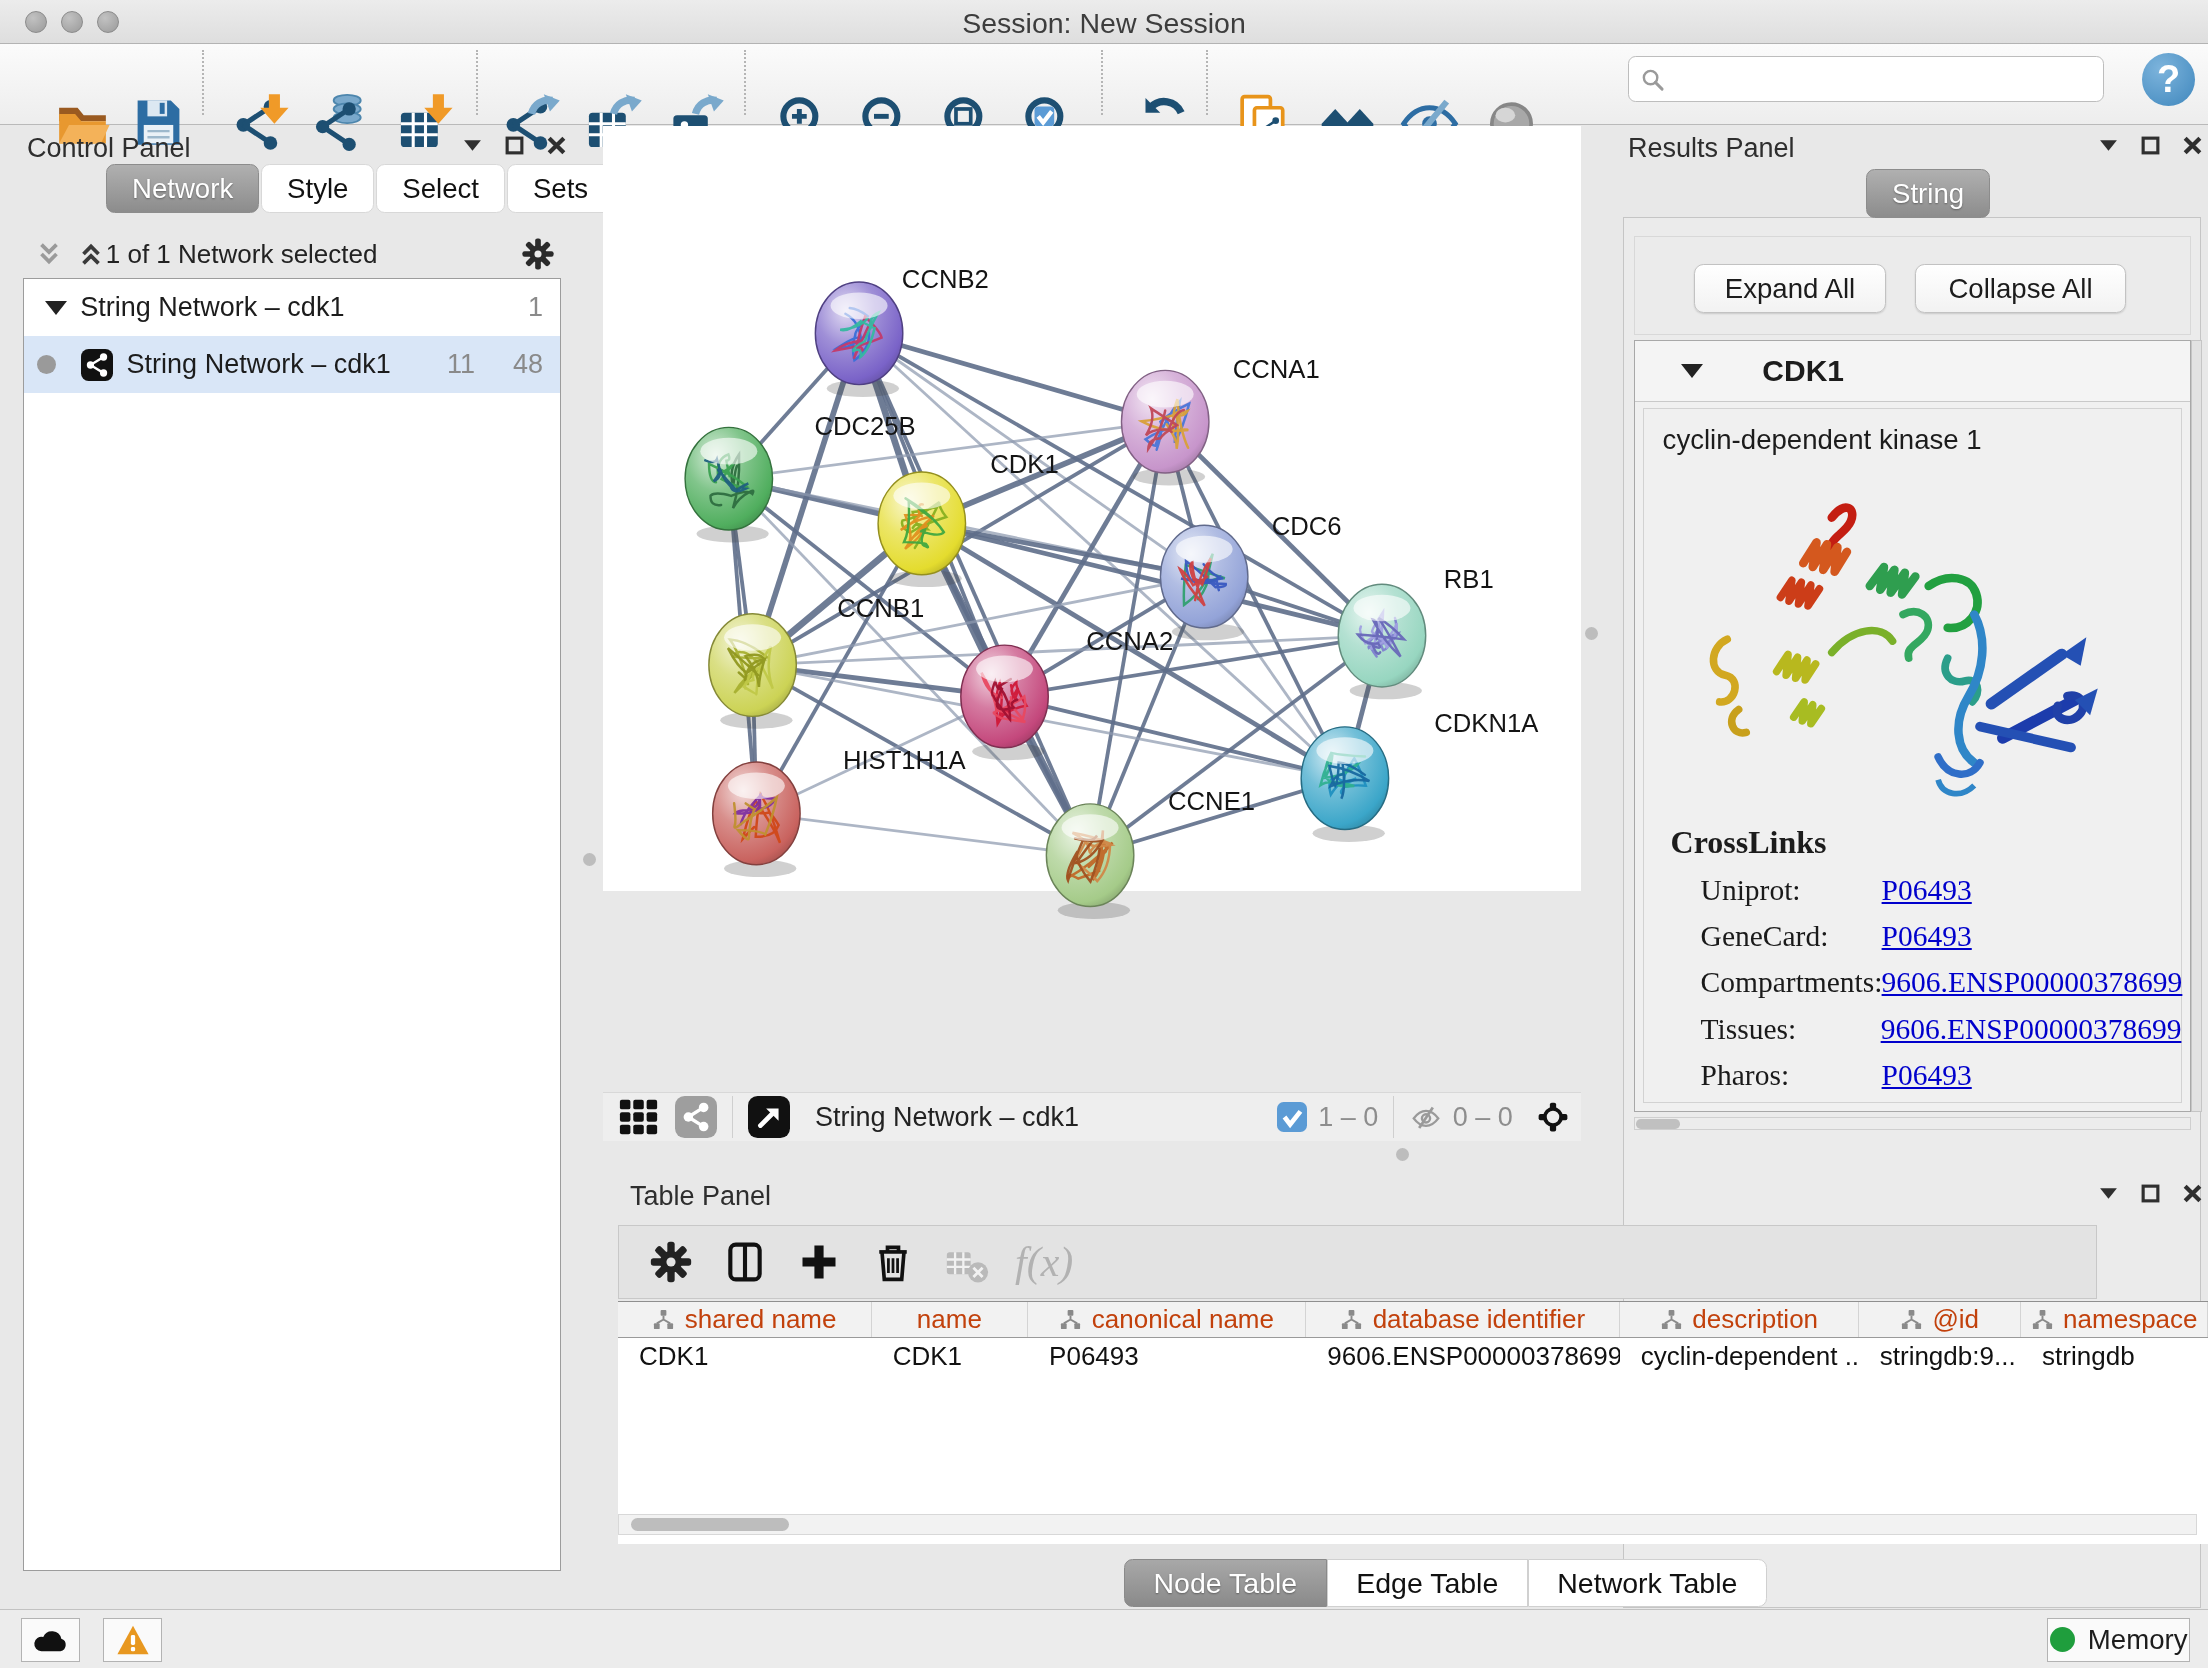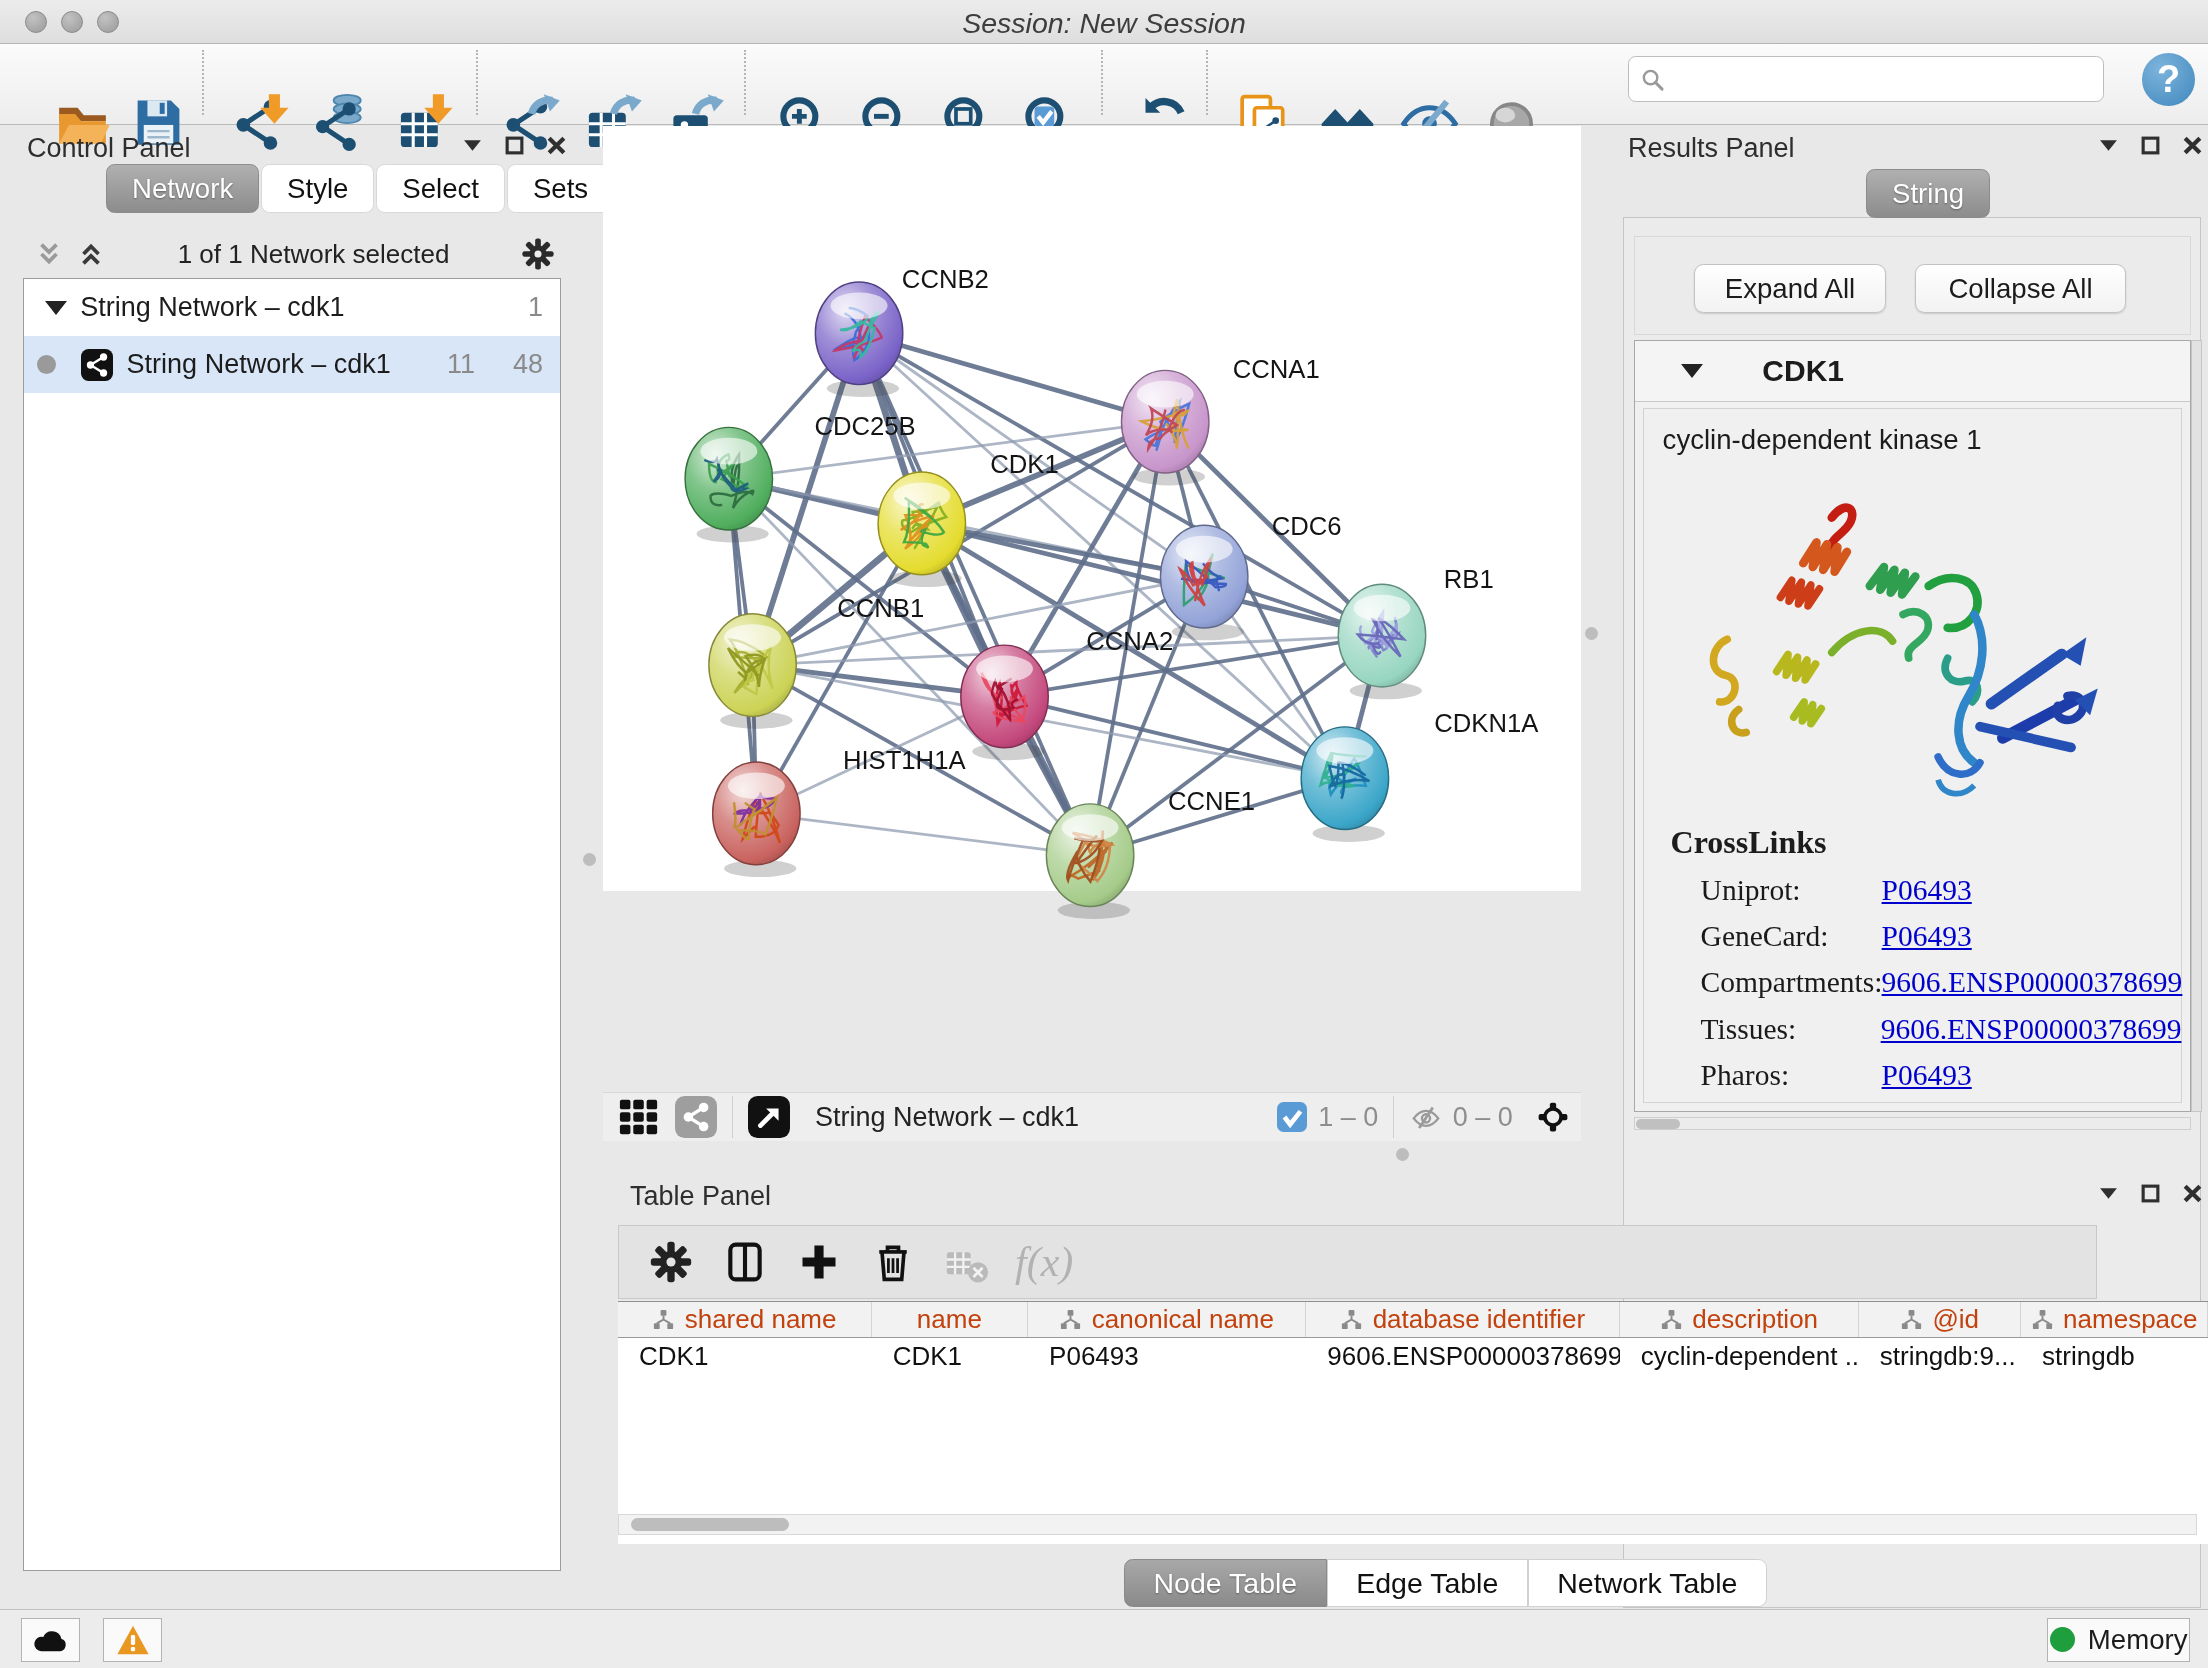--- a/index.html
+++ b/index.html
@@ -5,21 +5,21 @@
   html,body{margin:0;padding:0;background:#d0d0d0;}
   *{box-sizing:border-box;}
   .app{position:relative;width:2208px;height:1668px;background:#e8e8e8;
        font-family:"Liberation Sans",sans-serif;color:#1c1c1c;overflow:hidden;}
 
   
   .titlebar{position:absolute;left:0;top:0;width:2208px;height:44px;
     background:linear-gradient(#ececec,#dedede);border-bottom:1px solid #b3b3b3;}
   .tl{position:absolute;top:10.5px;width:22px;height:22px;border-radius:50%;
       background:radial-gradient(circle at 35% 30%,#c2c2c2,#9a9a9a);border:1px solid #8b8b8b;}
-  .win-title{position:absolute;left:0;right:0;top:6.7px;text-align:center;font-size:28.5px;color:#3d3d3d;font-style:italic;}
+  .win-title{position:absolute;left:0;right:0;top:6.7px;text-align:center;font-size:28.5px;color:#3d3d3d;}
 
   
   .toolbar{position:absolute;left:0;top:44px;width:2208px;height:81px;
     background:linear-gradient(#fbfbfb,#ededed);border-bottom:1px solid #b9b9b9;}
   .tb-icon{position:absolute;top:49px;width:59px;height:59px;cursor:pointer;}
   .tb-icon svg{width:100%;height:100%;}
   .tb-sep{position:absolute;top:5.7px;height:65px;width:0;border-left:2.9px dotted #b5b5b5;}
   .searchbox{position:absolute;left:1628px;top:12.4px;width:476px;height:46px;background:#fff;
     border:1.9px solid #bdbdbd;border-radius:7.6px;display:flex;align-items:center;padding:0 11.4px;}
   .searchbox input{border:none;outline:none;flex:1;font-size:25px;margin-left:9.5px;
@@ -37,21 +37,21 @@
   
   .cp-hdr{position:absolute;left:27px;top:133px;}
   .cp-hdr-icons{position:absolute;left:462px;top:135px;}
   .tabbar .tab{display:inline-block;padding:7.6px 25px;font-size:27.6px;border-radius:8.6px;
      background:#fff;color:#111;margin-right:1.9px;cursor:pointer;border:1px solid #d8d8d8;}
   .tabbar .tab.sel{background:linear-gradient(#b0b0b0,#8c8c8c);color:#fff;border-color:#8c8c8c;
      text-shadow:0 1px 1.9px rgba(0,0,0,.35);}
   #cp-tabs{position:absolute;left:70px;top:164px;padding-left:36px;}
   .cp-subrow{position:absolute;left:23px;top:232px;width:538px;height:44px;display:flex;align-items:center;}
   .cp-subrow .chev{width:30px;height:30px;margin-left:11.4px;cursor:pointer;}
-  .cp-summary{flex:1;text-align:center;font-size:26px;color:#222;}
+  .cp-summary{flex:1;font-size:26px;color:#222;}
   .gearbtn{width:34px;height:34px;margin-right:5.7px;cursor:pointer;}
   .tree{position:absolute;left:23px;top:278px;width:538px;height:1293px;background:#fff;
      border:1.9px solid #9c9c9c;}
   .tree-row{height:57px;display:flex;align-items:center;font-size:27px;}
   .tree-row.sel{background:#d9e6f7;}
   .tri{width:0;height:0;border-left:11.4px solid transparent;border-right:11.4px solid transparent;
      border-top:14.3px solid #222;margin:0 13.3px 0 21px;}
   .dot{width:19px;height:19px;border-radius:50%;background:#9a9a9a;margin:0 25px 0 13.3px;}
   .share-badge{width:32px;height:32px;border-radius:7.6px;background:#111;margin-right:13.3px;flex:none;}
   .share-badge svg{width:32px;height:32px;}

